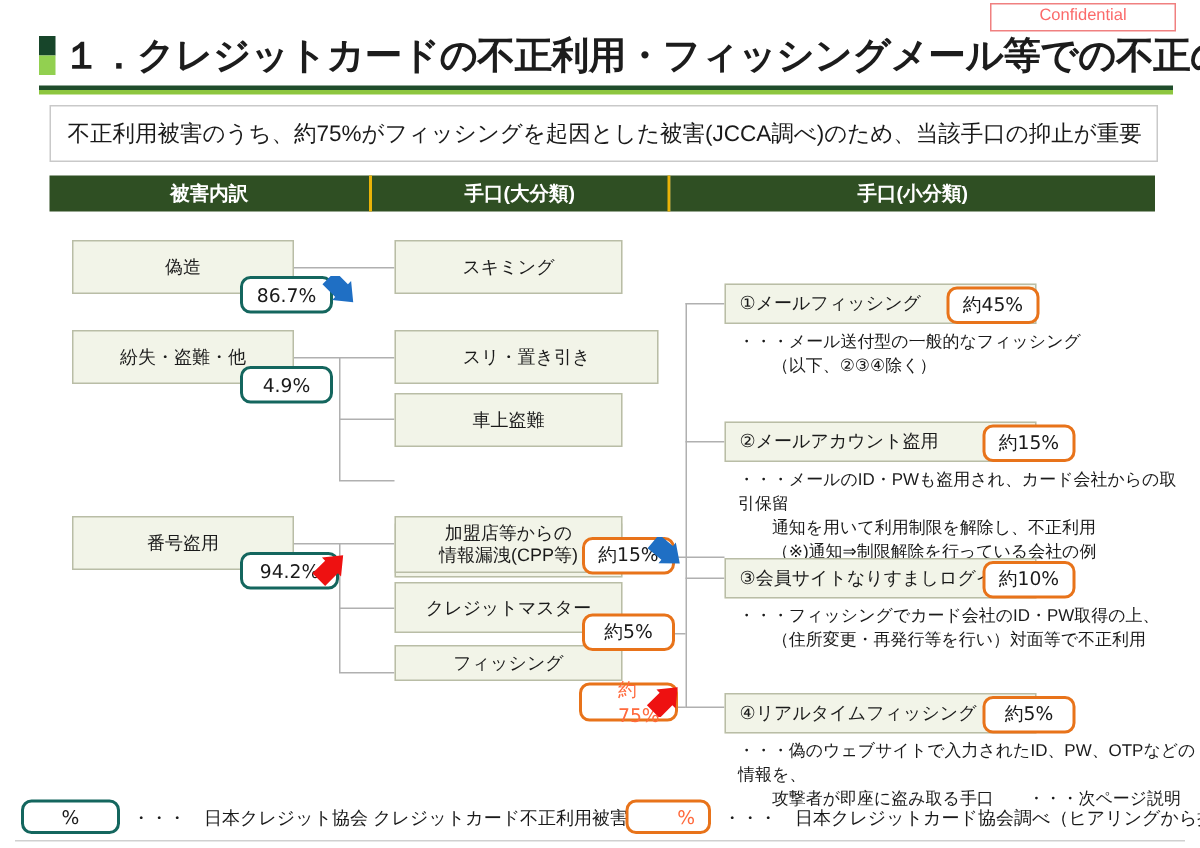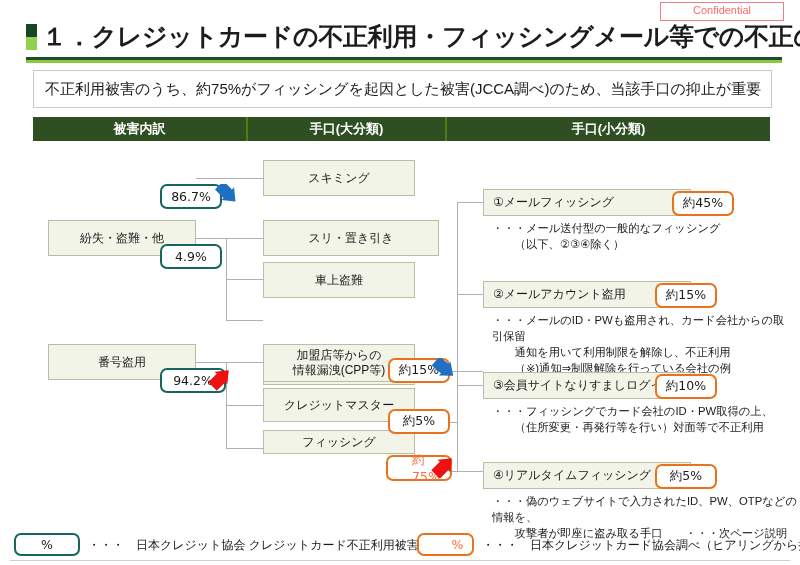--- a/index.html
+++ b/index.html
@@ -46,21 +46,21 @@
   #point-text{
     flex:1;display:flex;align-items:center;padding-left:11px;
     font-size:15px;color:#1a1a1a;white-space:nowrap;
   }
 
   
   .colhead{
     position:absolute;top:117px;height:24px;background:#2f4f23;
     color:#fff;font-size:13px;font-weight:bold;
     display:flex;align-items:center;justify-content:center;
-    border-right:2px solid #4d7c0f;
+    border-right:2px solid #eab308;
   }
   #colhead-0{left:33px;width:213px;}
   #colhead-1{left:248px;width:197px;}
   #colhead-2{left:447px;width:323px;border-right:none;}
 
   
   .nodebox{
     position:absolute;background:#f2f4e8;border:1px solid #b9bda6;
     font-size:12px;color:#1a1a1a;
     display:flex;align-items:center;justify-content:center;
@@ -142,20 +142,21 @@
   <div class="ln lnv" style="left:457px;top:202px;height:270px;"></div>
   <div class="ln lnh" style="left:457px;top:202px;width:26px;"></div>
   <div class="ln lnh" style="left:457px;top:294px;width:26px;"></div>
   <div class="ln lnh" style="left:457px;top:385px;width:26px;"></div>
   <div class="ln lnh" style="left:457px;top:471px;width:26px;"></div>
 
   <div class="ln lnh" style="left:443px;top:371px;width:40px;"></div>
 
   <div class="ln lnh" style="left:437px;top:422px;width:20px;"></div>
 
+  <div class="nodebox" style="left:48px;top:160px;width:148px;height:36px;">偽造</div>
   <div class="nodebox" style="left:48px;top:220px;width:148px;height:36px;">紛失・盗難・他</div>
   <div class="nodebox" style="left:48px;top:344px;width:148px;height:36px;">番号盗用</div>
 
   <div class="badge teal" style="left:160px;top:184px;width:62px;height:25px;">86.7%</div>
   <div class="badge teal" style="left:160px;top:244px;width:62px;height:25px;">4.9%</div>
   <div class="badge teal" style="left:160px;top:368px;width:66px;height:25px;">94.2%</div>
 
   <svg class="arrowsvg" style="left:212px;top:184px;" width="30" height="28" viewBox="0 0 30 28">
     <path d="M4 3 L16 3 L16 0 L27 9 L16 18 L16 15 L4 15 Z" transform="rotate(45 15 9)" fill="#1f6fc4"></path>
   </svg>
@@ -179,21 +180,21 @@
 
   <svg class="arrowsvg" style="left:430px;top:358px;" width="28" height="27" viewBox="0 0 28 27">
     <path d="M3 4 L15 4 L15 1 L26 10 L15 19 L15 16 L3 16 Z" transform="rotate(40 14 10)" fill="#1f6fc4"></path>
   </svg>
 
   <svg class="arrowsvg" style="left:430px;top:450px;" width="28" height="28" viewBox="0 0 28 28">
     <path d="M2 10 L14 10 L14 7 L25 16 L14 25 L14 22 L2 22 Z" transform="rotate(-45 14 16)" fill="#ee1111"></path>
   </svg>
 
   <div class="nodebox left-align" style="left:483px;top:189px;width:208px;height:27px;">①メールフィッシング</div>
-  <div class="badge orange" style="left:672px;top:191px;width:62px;height:25px;">約45%</div>
+  <div class="badge orange" style="left:631px;top:191px;width:62px;height:25px;">約45%</div>
   <div class="note" style="left:492px;top:220px;width:290px;">・・・メール送付型の一般的なフィッシング
 　　（以下、②③④除く）</div>
 
   <div class="nodebox left-align" style="left:483px;top:281px;width:208px;height:27px;">②メールアカウント盗用</div>
   <div class="badge orange" style="left:655px;top:283px;width:62px;height:25px;">約15%</div>
   <div class="note" style="left:492px;top:312px;width:300px;">・・・メールのID・PWも盗用され、カード会社からの取引保留
 　　通知を用いて利用制限を解除し、不正利用
 　　（※)通知⇒制限解除を行っている会社の例</div>
 
   <div class="nodebox left-align" style="left:483px;top:372px;width:208px;height:27px;">③会員サイトなりすましログイン</div>

